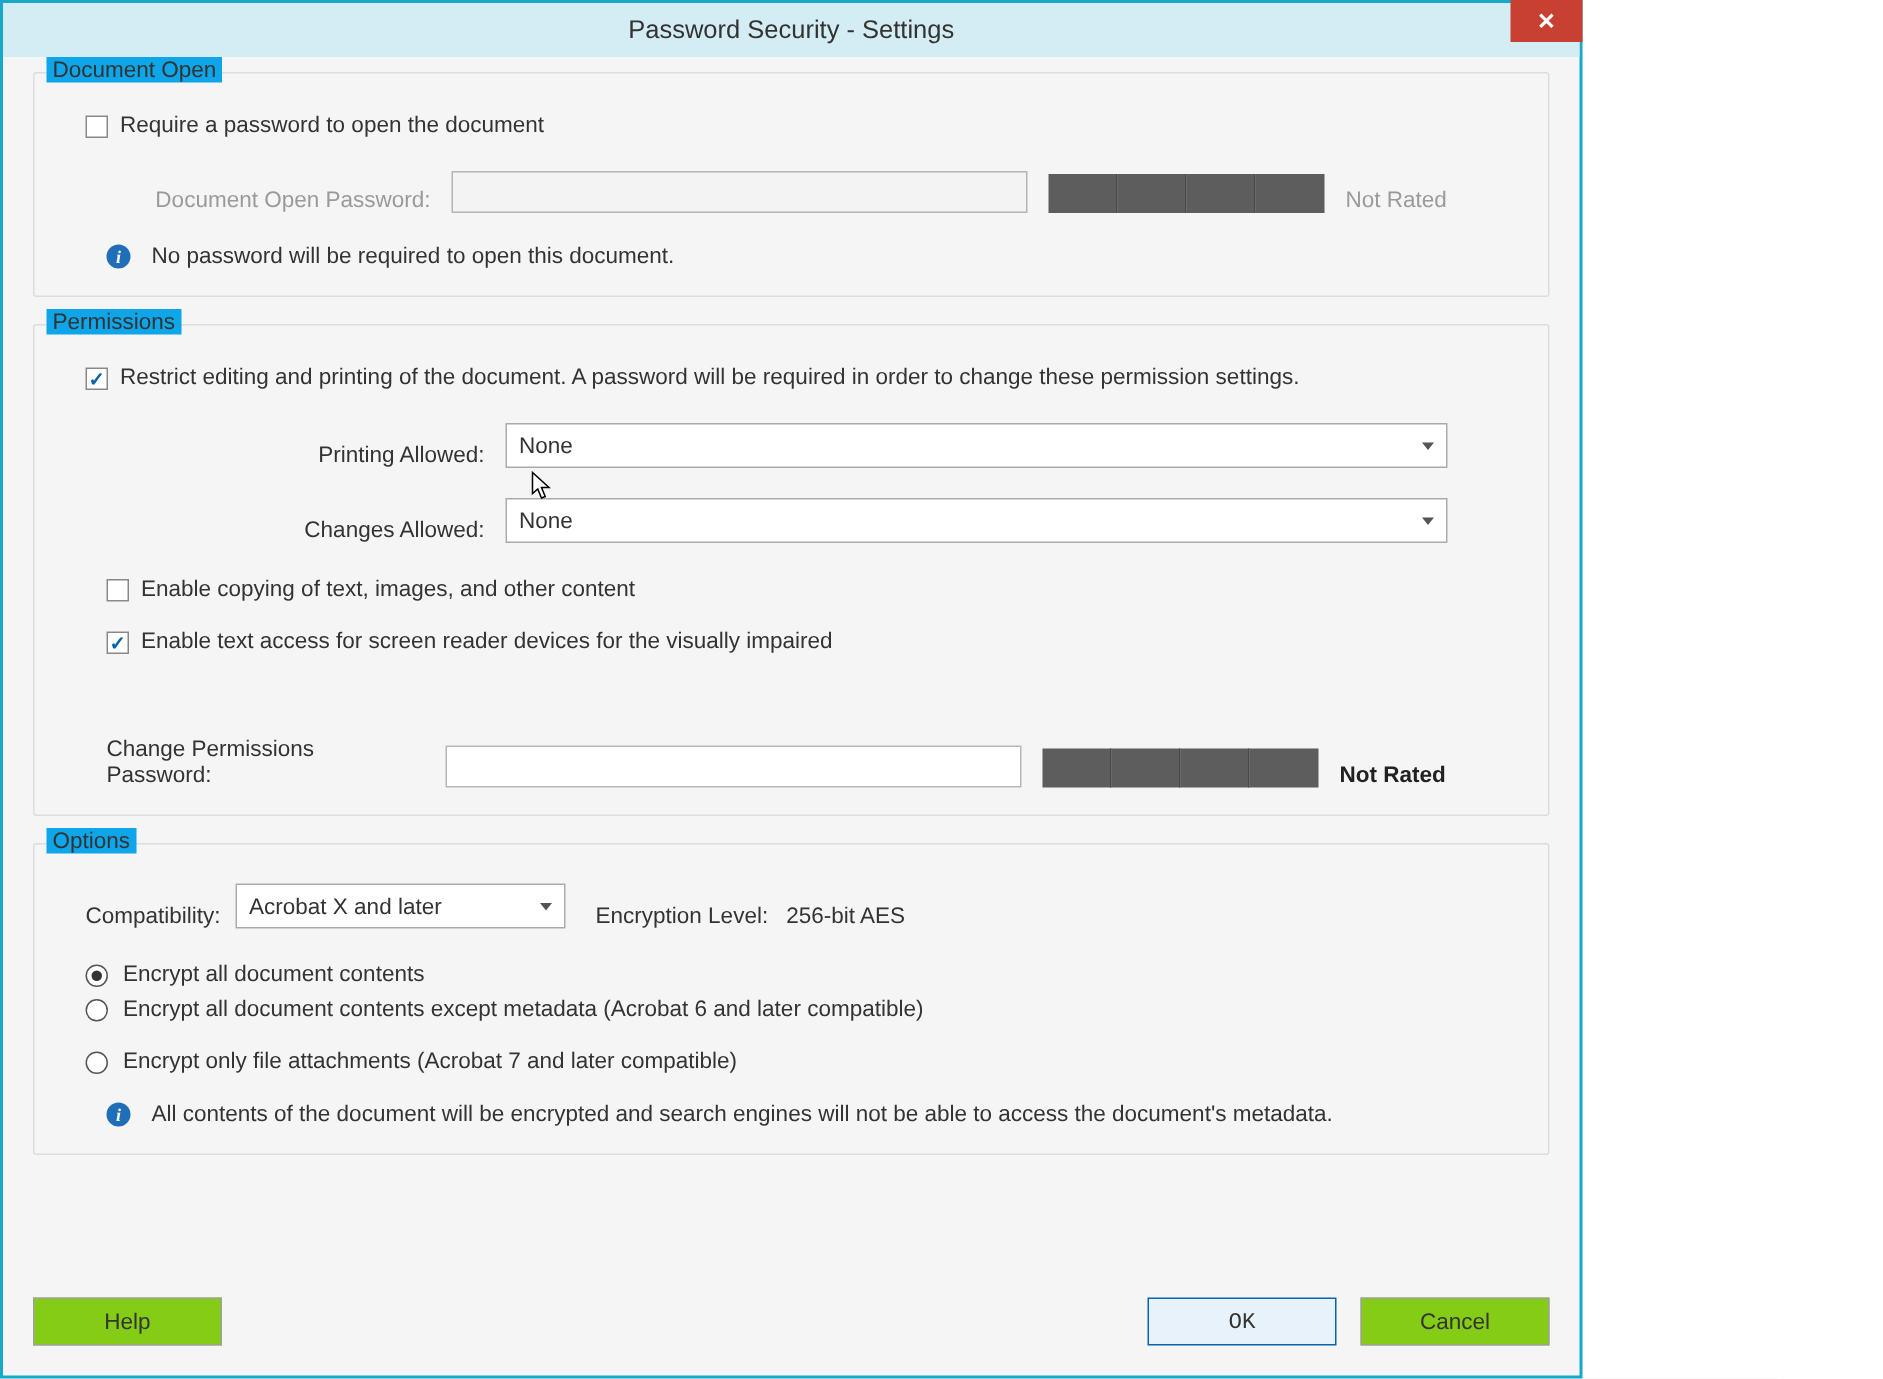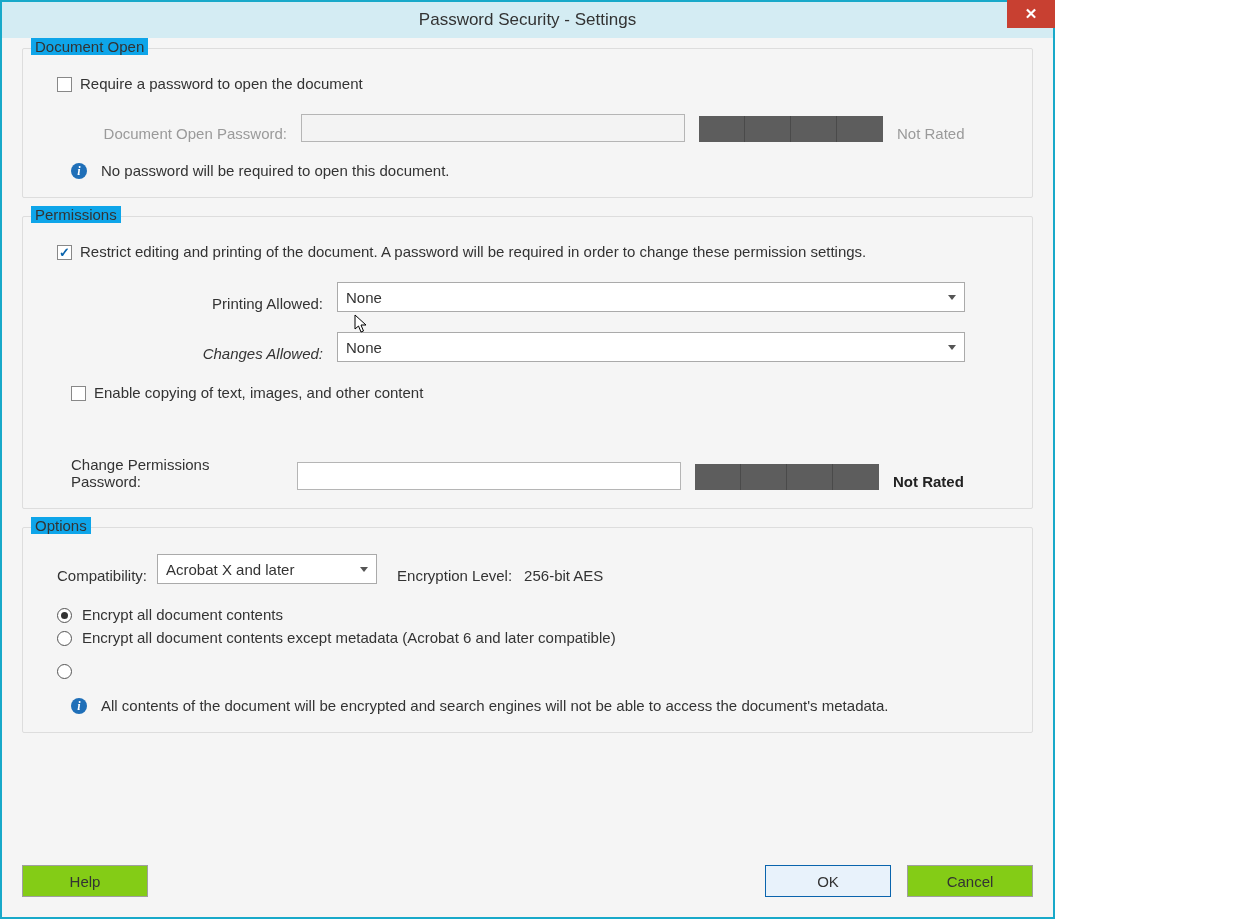--- a/index.html
+++ b/index.html
@@ -259,31 +259,35 @@
       </div>
 
       <div class="row" style="margin-top:22px;">
         <span class="label-right" style="width:282px;">Printing Allowed:</span>
         <div class="select" style="width:628px;">
           <span>None</span>
         </div>
       </div>
 
       <div class="row" style="margin-top:20px;">
-        <span class="label-right" style="width:282px;font-style:italic;">Changes Allowed:</span>
+        <span class="label-right" style="width:282px;">Changes Allowed:</span>
         <div class="select" style="width:628px;">
           <span>None</span>
         </div>
       </div>
 
       <div class="row indent-2" style="margin-top:22px;">
         <span class="checkbox"></span>
         <span>Enable copying of text, images, and other content</span>
       </div>
 
+      <div class="row indent-2" style="margin-top:18px;">
+        <span class="checkbox checked"></span>
+        <span>Enable text access for screen reader devices for the visually impaired</span>
+      </div>
 
       <div class="row indent-2" style="margin-top:22px;">
         <span class="label-right" style="width:212px;text-align:left;margin-top:33px;">Change Permissions Password:</span>
         <input type="password" class="text-input" style="width: 384px;" value="">
         <div class="strength-meter">
           <div class="seg"></div>
           <div class="seg"></div>
           <div class="seg"></div>
           <div class="seg"></div>
         </div>
@@ -308,33 +312,34 @@
         <span>Encrypt all document contents</span>
       </div>
 
       <div class="row indent-1" style="margin-top:6px;">
         <span class="radio"></span>
         <span>Encrypt all document contents except metadata (Acrobat 6 and later compatible)</span>
       </div>
 
       <div class="row indent-1" style="margin-top:18px;">
         <span class="radio"></span>
+        <span>Encrypt only file attachments (Acrobat 7 and later compatible)</span>
       </div>
 
       <div class="row indent-2" style="margin-top:18px;">
         <span class="info-icon"></span>
         <span>All contents of the document will be encrypted and search engines will not be able to access the document's metadata.</span>
       </div>
     </div>
 
   </div>
 
   <div class="button-bar">
     <div class="btn">Help</div>
     <div class="spacer"></div>
-    <div class="btn primary" style="margin-right:16px;">OK</div>
+    <div class="btn primary" style="margin-right:16px;font-family:Liberation Mono, monospace;">OK</div>
     <div class="btn">Cancel</div>
   </div>
 
   <svg class="cursor-arrow" style="left:352px;top:312px;" width="16" height="20" viewBox="0 0 16 20">
     <path d="M1 1 L1 15 L4.5 12 L7 18 L9.5 17 L7 11 L12 11 Z" fill="#fff" stroke="#000" stroke-width="1"></path>
   </svg>
 </div>
 
 </body></html>

